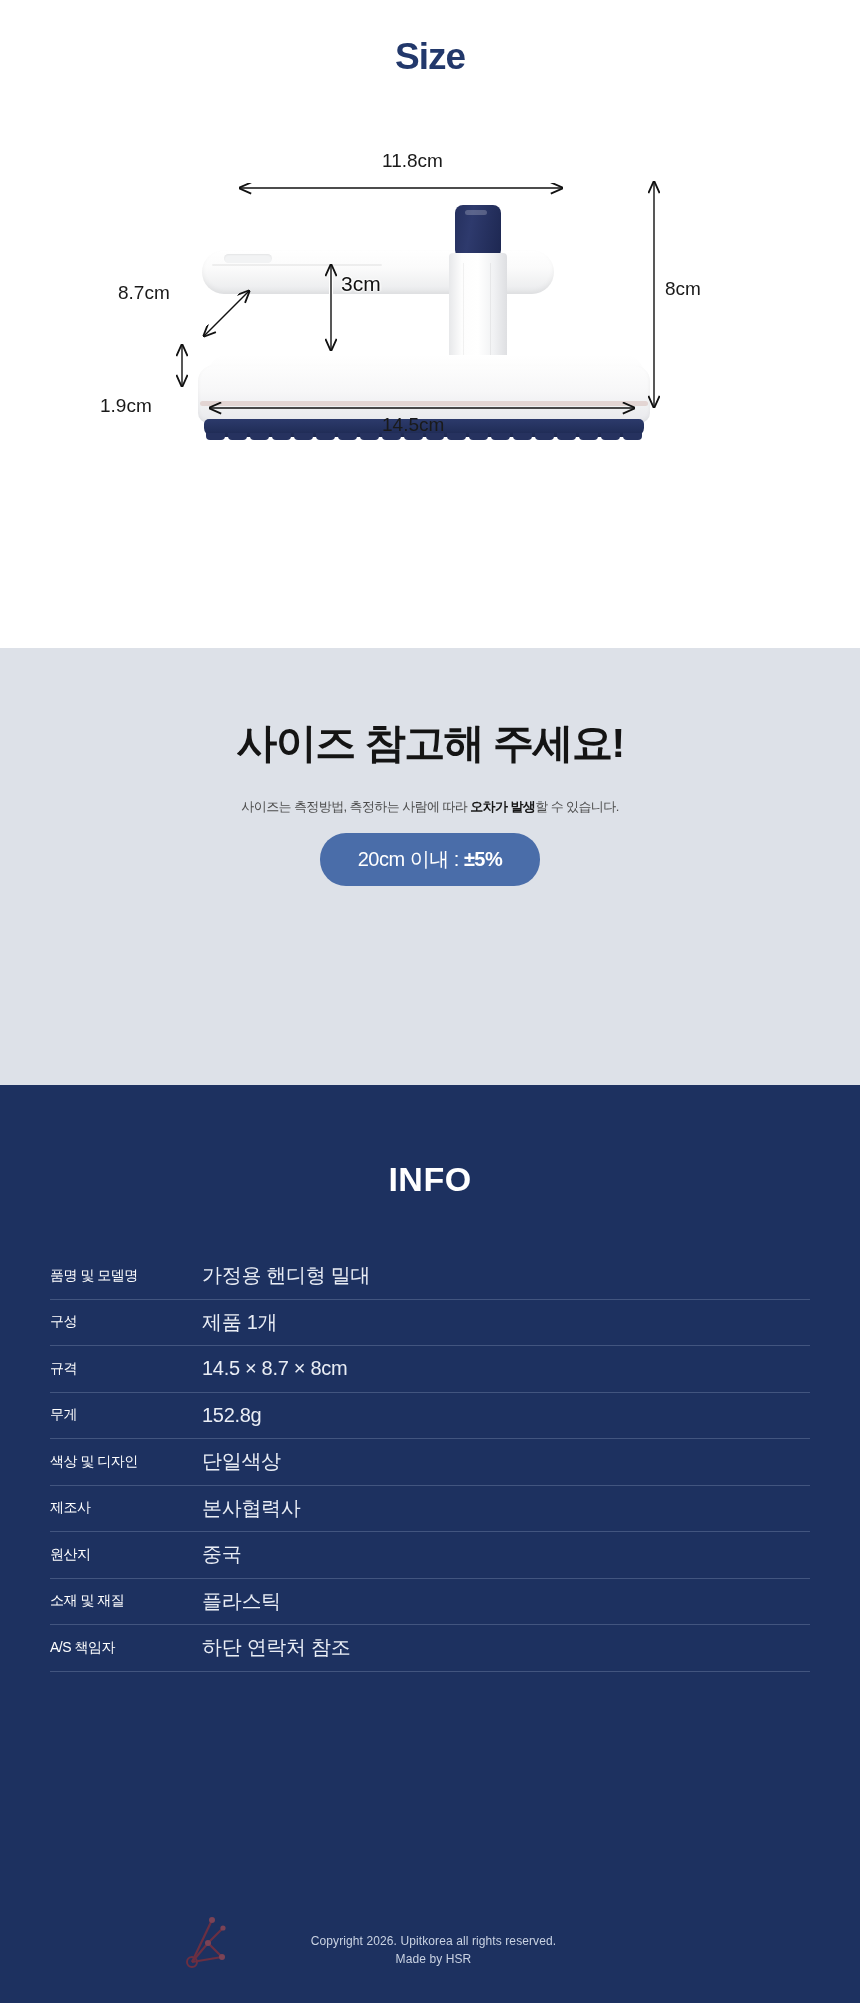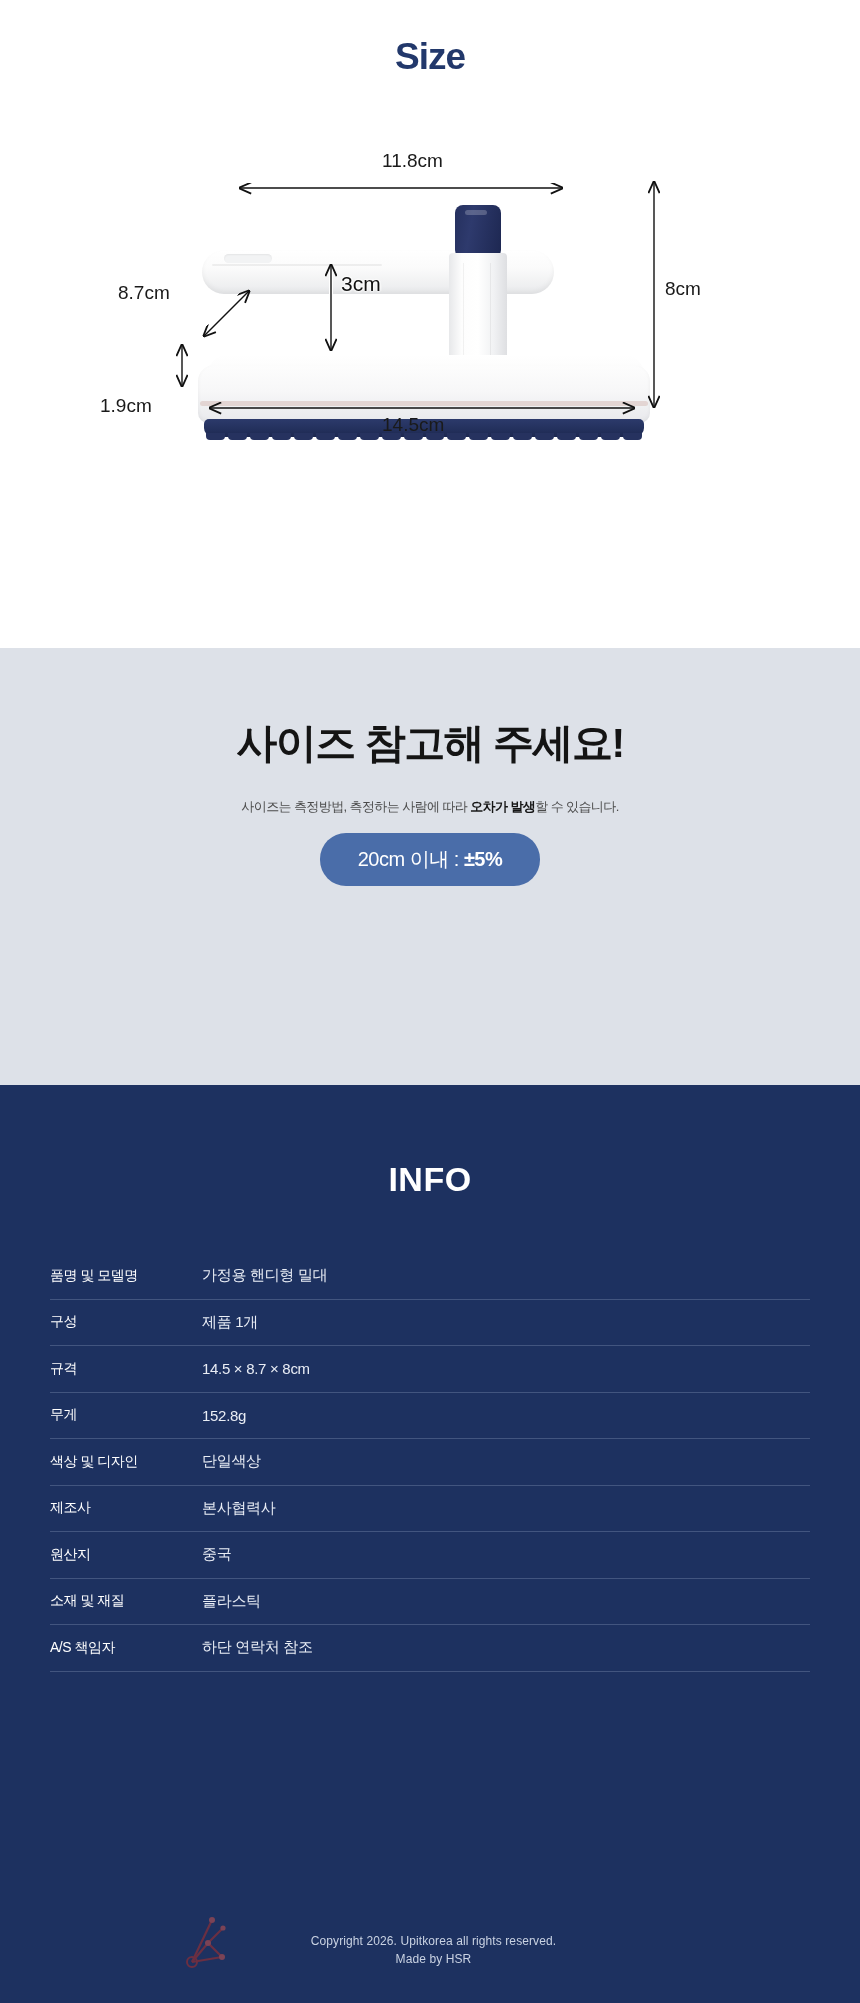--- a/index.html
+++ b/index.html
@@ -124,21 +124,21 @@
   
   .sec-info { position:relative; width:860px; height:918px; background:#1d3160; }
   .info-title {
     padding-top:75px; text-align:center; font-size:34px; font-weight:700;
     color:#ffffff; letter-spacing:.5px;
   }
   .spec { margin:54px auto 0; width:760px; }
   .spec-row { display:flex; align-items:center; height:46.5px; border-bottom:1px solid #42557f; }
   .spec-row:first-child { border-top:none; }
   .spec-k { width:152px; font-size:14px; color:#ffffff; letter-spacing:-.5px; }
-  .spec-v { flex:1; font-size:15px; color:#e9edf5; letter-spacing:-.3px; }
+  .spec-v { flex:1; font-size:20px; color:#e9edf5; letter-spacing:-.3px; }
 
   .footer { position:absolute; left:0; bottom:34px; width:860px; text-align:center; }
   .footer-inner { position:relative; display:inline-block; }
   .logo-mark { position:absolute; left:-122px; top:-22px; width:70px; height:62px; }
   .copy { font-size:12px; color:#c9d2e2; line-height:1.55; letter-spacing:.1px;margin-left:7px; }
 </style>
 </head>
 <body>
 
 <div class="sec-size">

